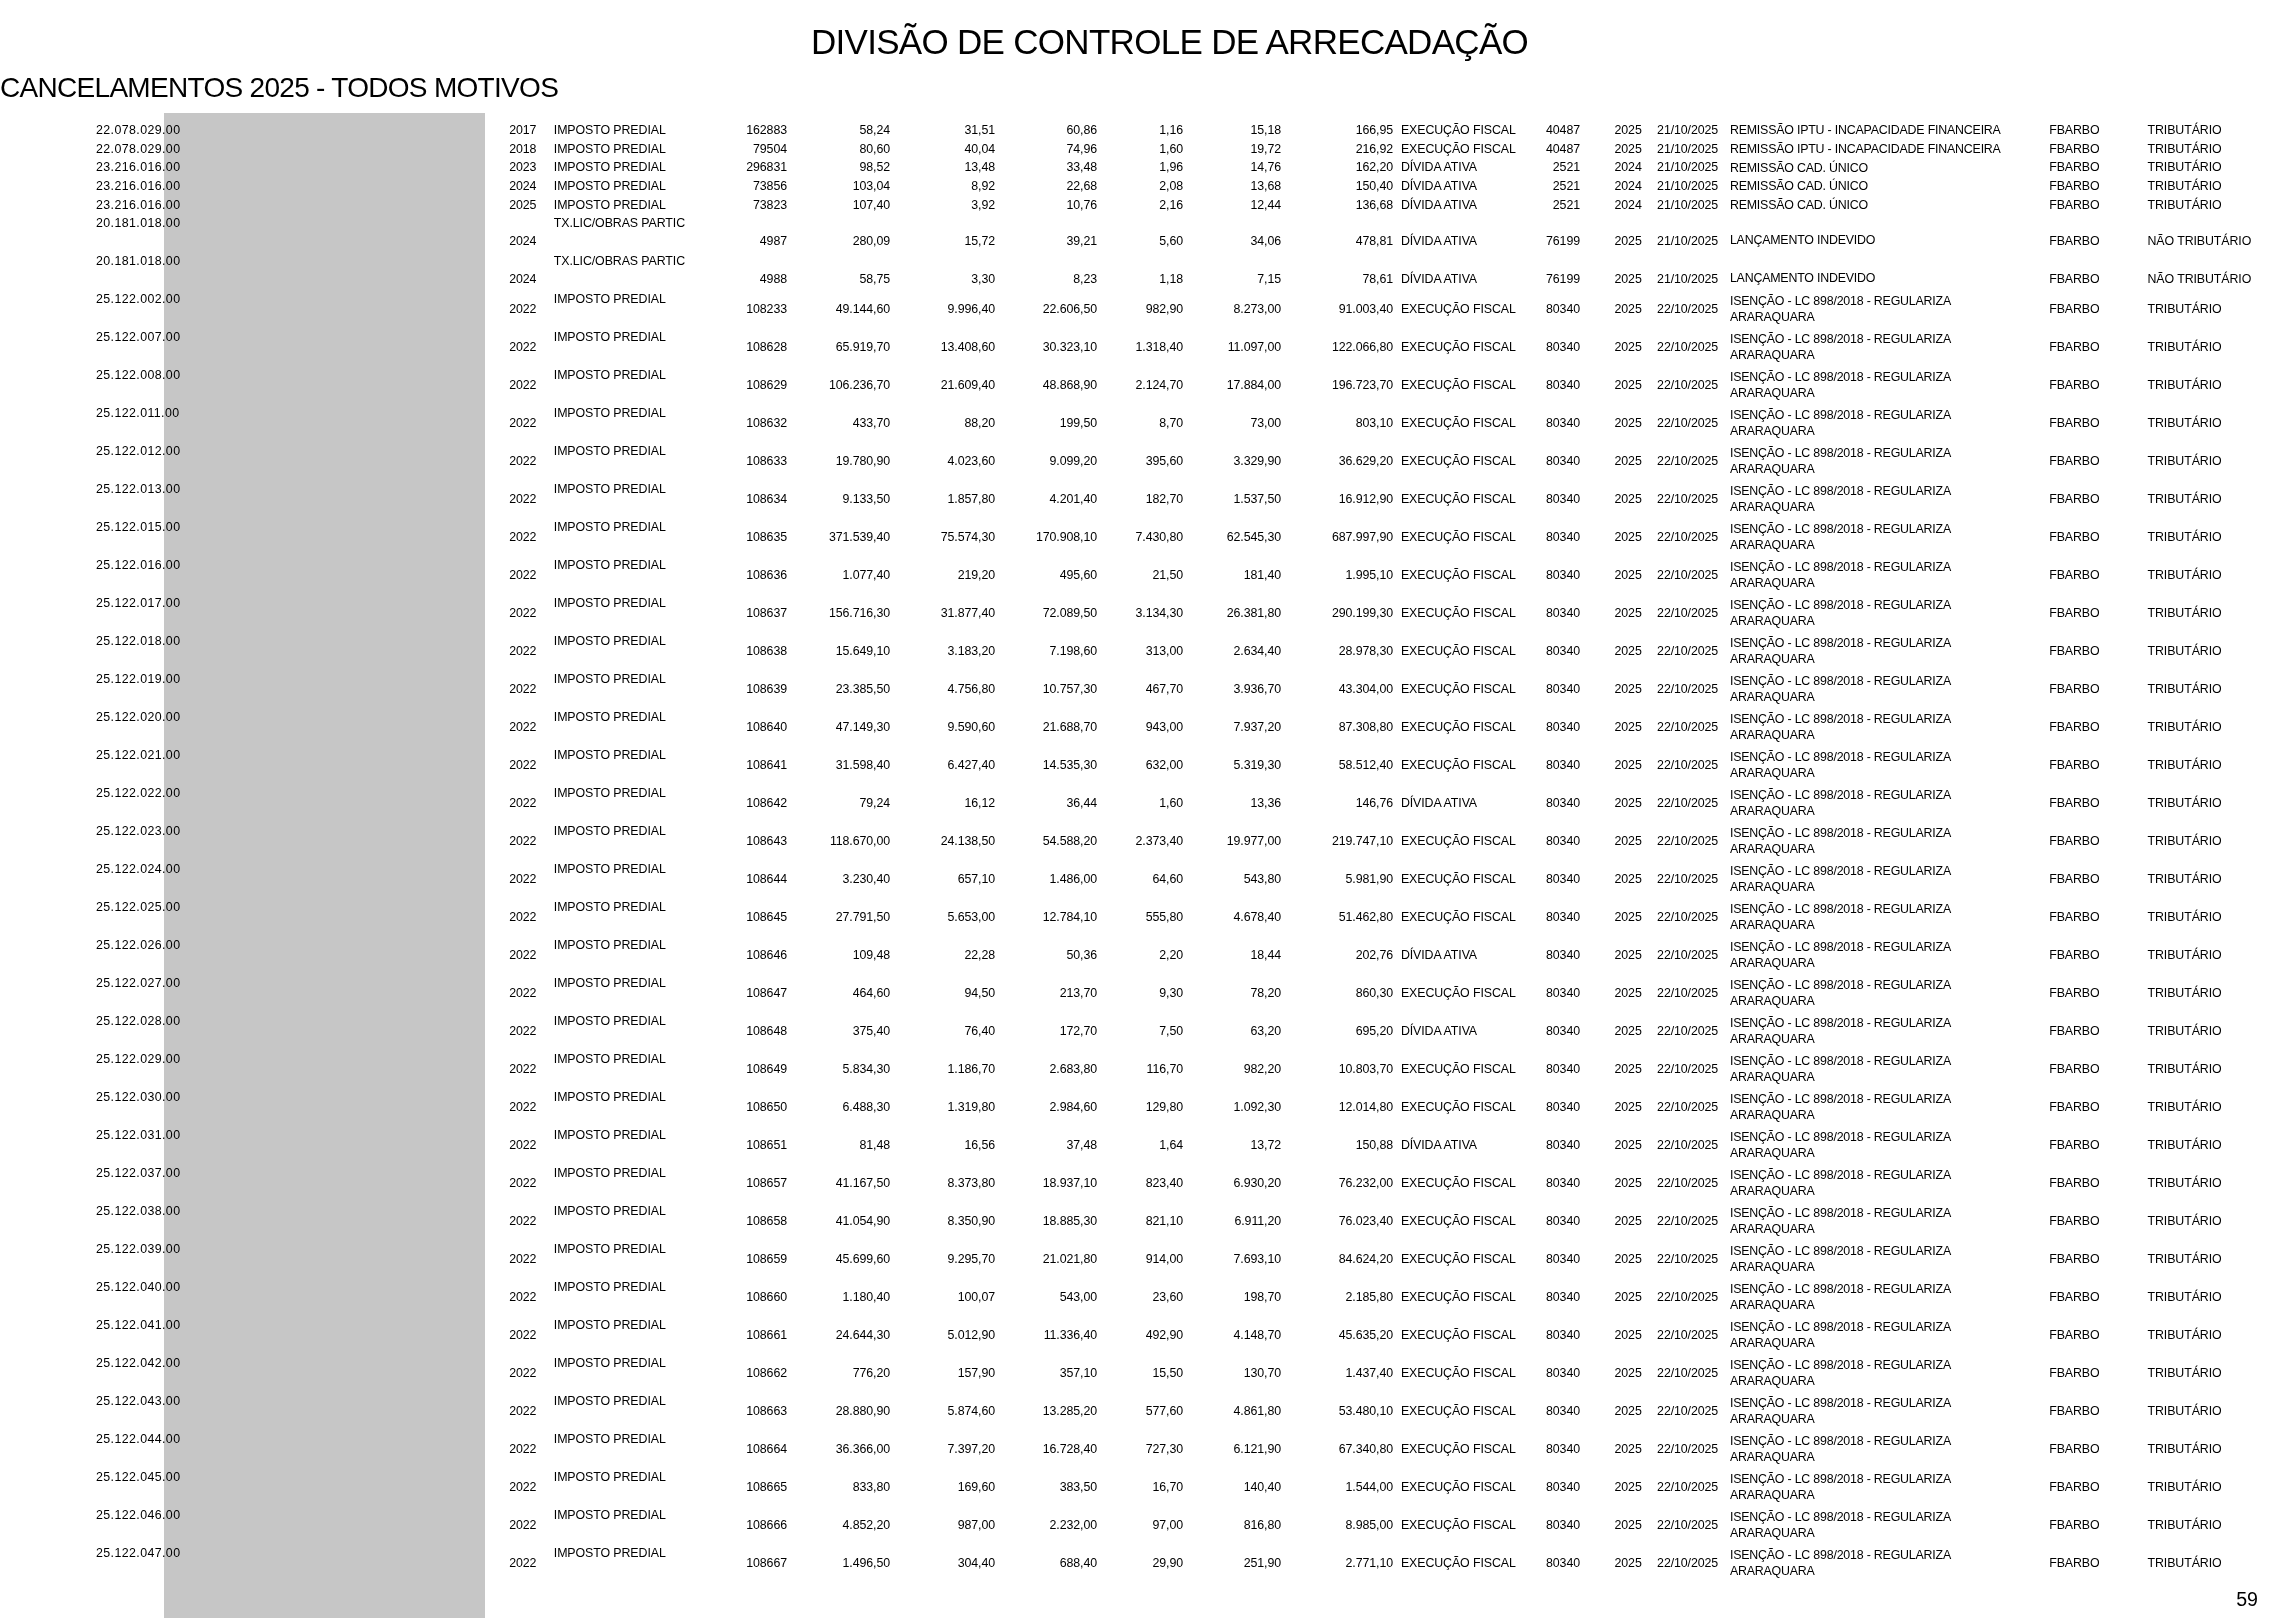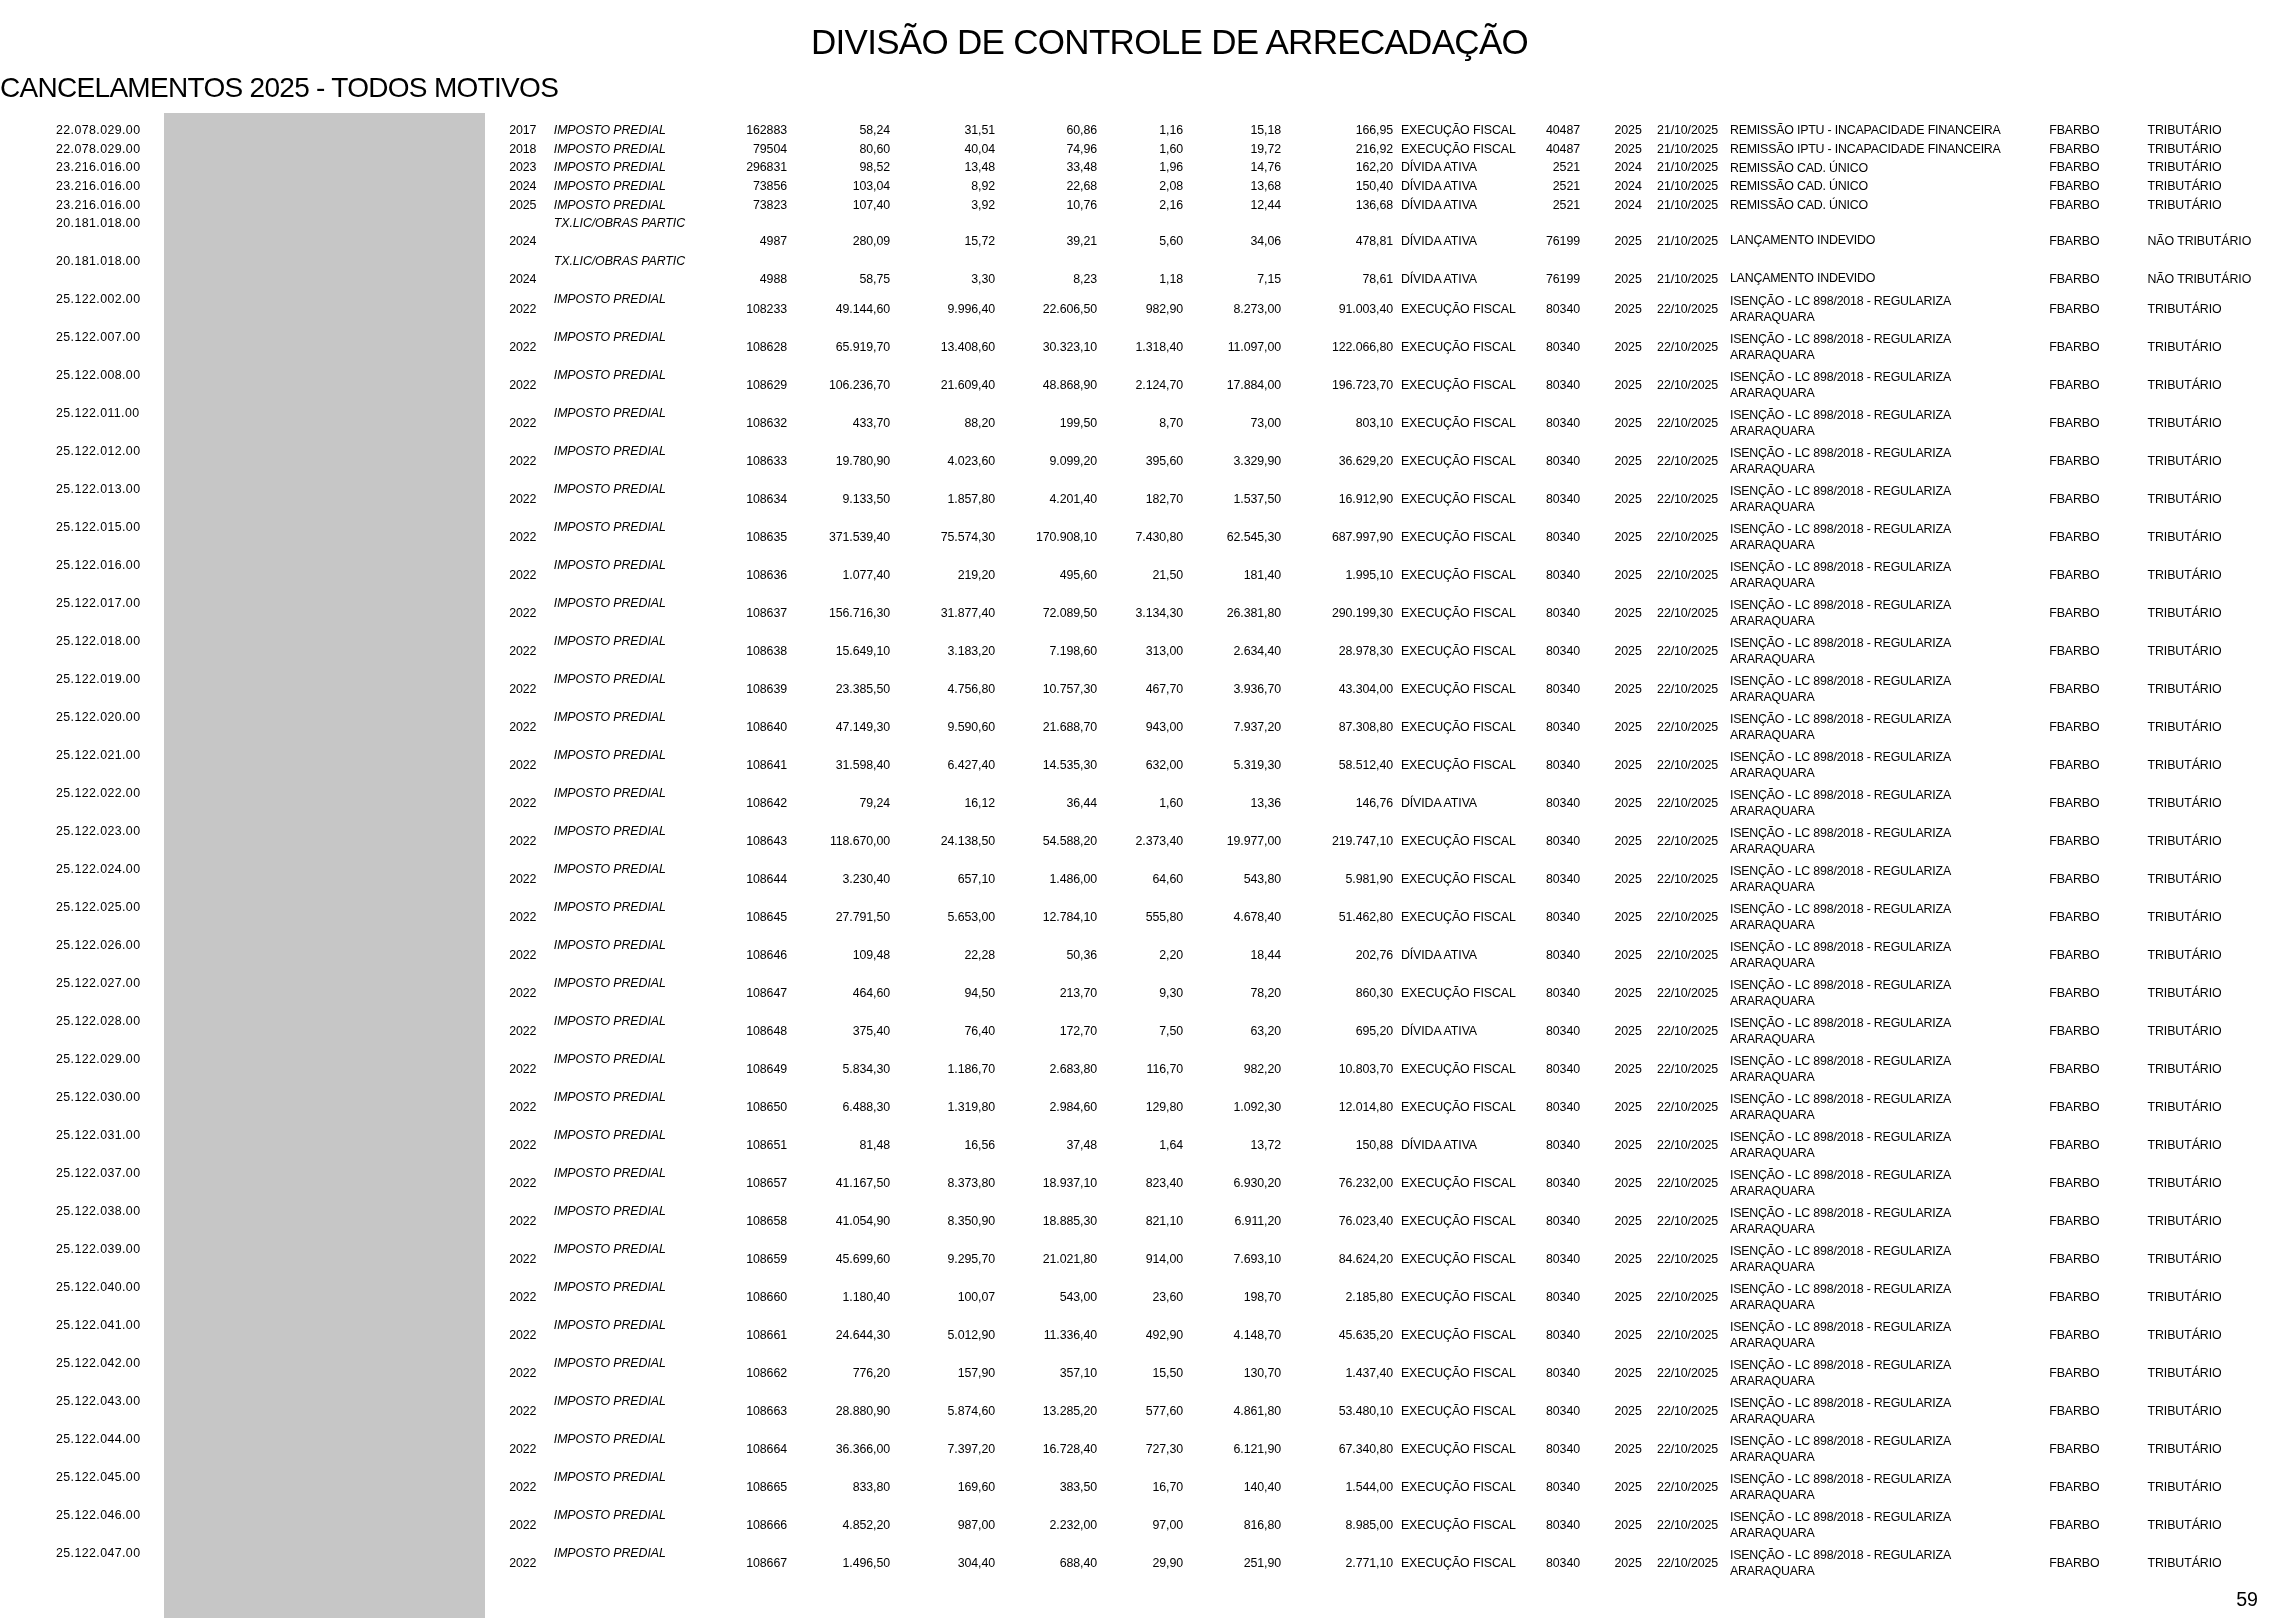--- a/index.html
+++ b/index.html
@@ -13,23 +13,23 @@
   .tbl{position:absolute;top:121px;left:0;width:2295px;}
   .row{display:grid;
     grid-template-columns:164px 324px 56px 149px 94px 103px 105px 102px 86px 98px 112px 132px 55px 63px 79px 301px 118px 156px;
     align-items:center;font-size:12.4px;letter-spacing:-0.1px;line-height:15px;}
   .row.single{height:18.7px;}
   .row.tall-center,.row.tall-bottom{height:38px;}
   .row.tall-bottom{align-items:end;}
   .row.tall-bottom .cell{padding-bottom:3.9px;}
   .tall-center .c-cad,.tall-center .c-trib,
   .tall-bottom .c-cad,.tall-bottom .c-trib{align-self:start;padding-top:2px;padding-bottom:0;}
-  .c-cad{padding-left:56px;letter-spacing:0.4px;white-space:nowrap;}
+  .c-cad{padding-left:56px;letter-spacing:0.4px;white-space:nowrap;margin-left:40px;}
   .c-ex{padding-left:7.2px;margin-left:14px;}
-  .c-trib{padding-left:9.8px;white-space:nowrap;font-style:italic;}
+  .c-trib{padding-left:9.8px;white-space:nowrap;}
   .ra{text-align:right;white-space:nowrap;}
   .c-procano{padding-right:1.3px;}
   .c-data{padding-right:3.9px;}
   .c-sit{padding-left:7.9px;white-space:nowrap;}
   .c-mot{padding-left:7.9px;line-height:16.4px;letter-spacing:-0.2px;}
   .c-usr{padding-left:5.2px;margin-left:21px;}
   .c-tipo{padding-left:6.5px;white-space:nowrap;}
   .page-number{position:absolute;top:1588px;right:37px;font-size:19.6px;}
 </style>
 </head>

